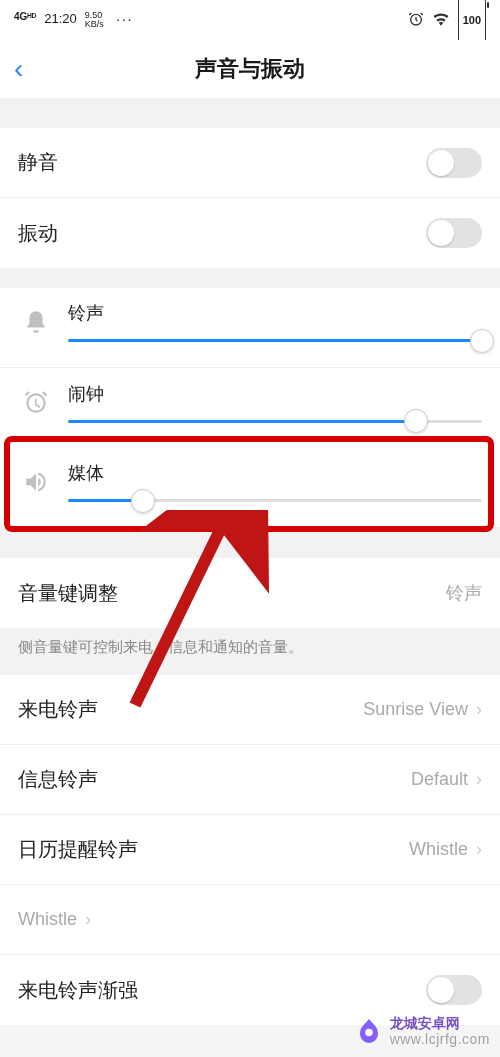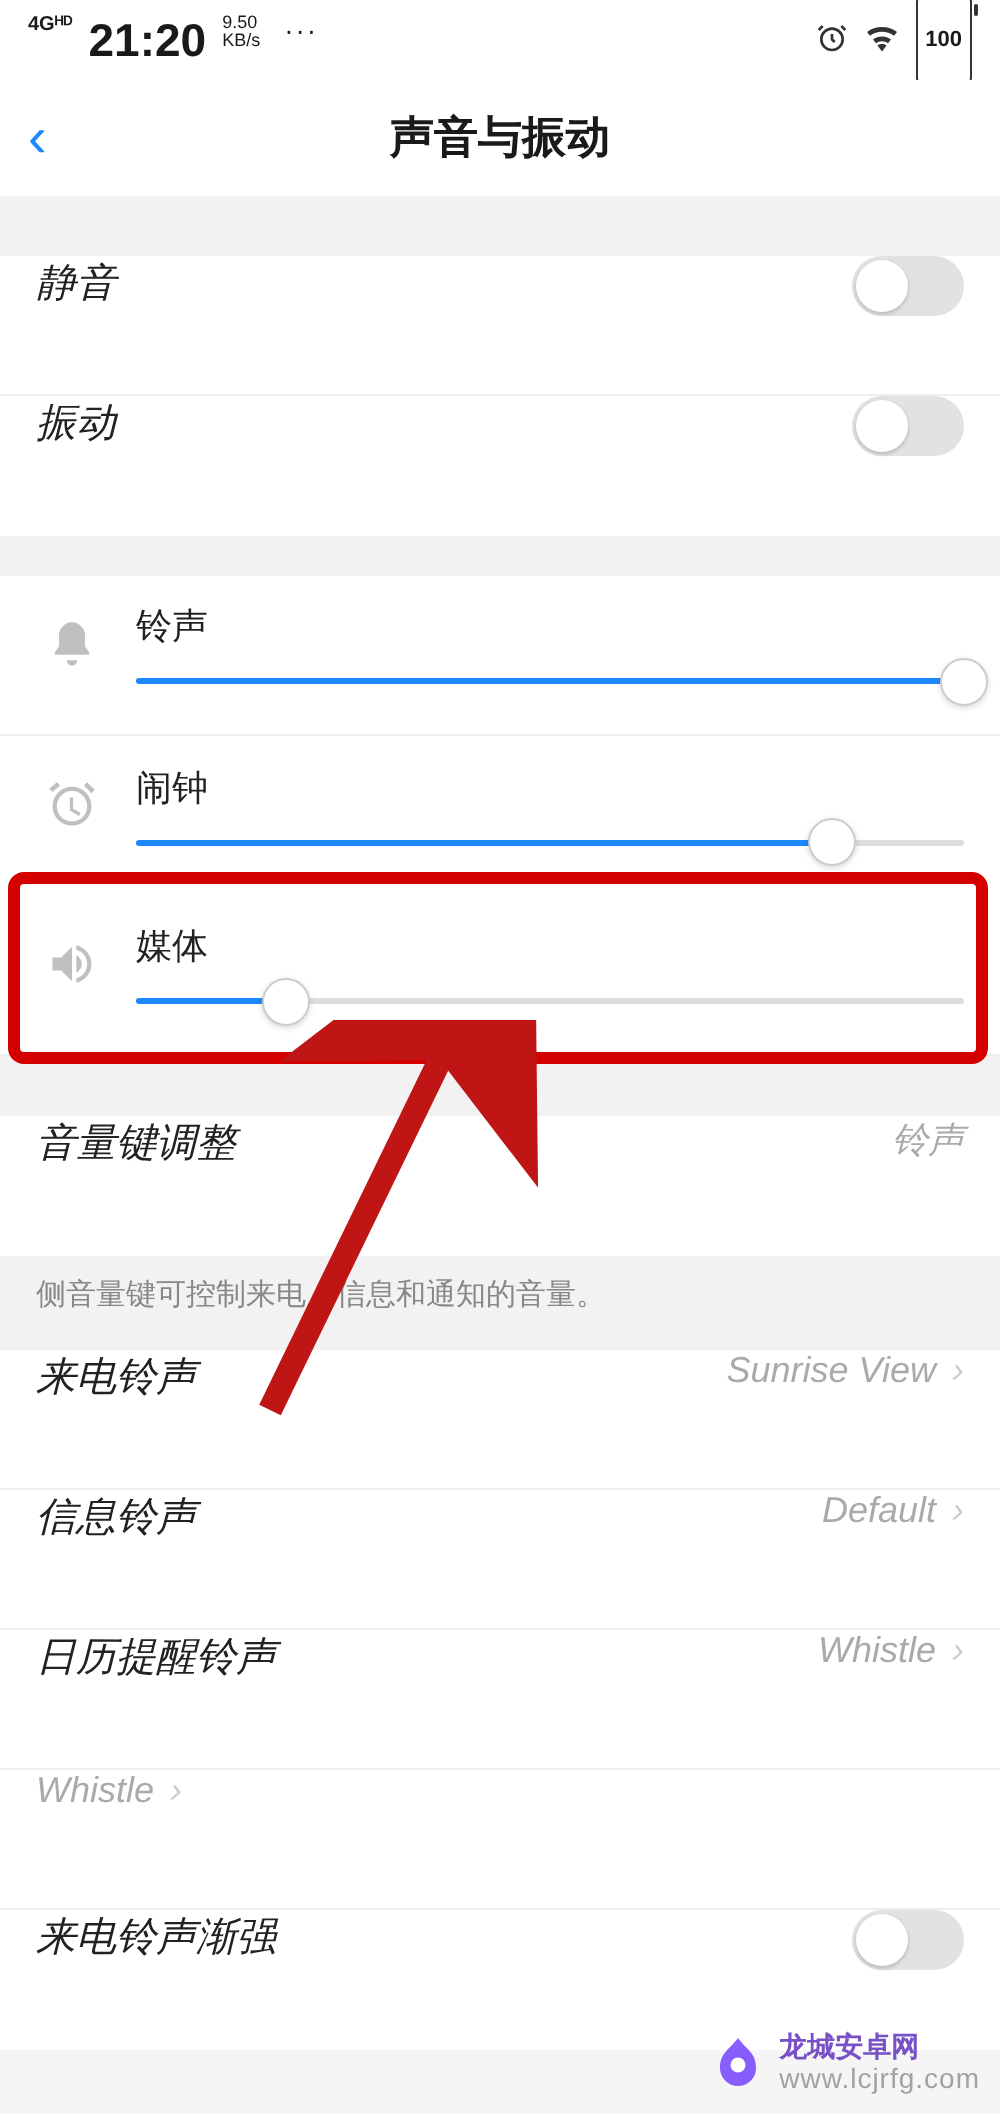--- a/index.html
+++ b/index.html
@@ -1,31 +1,31 @@
 <!DOCTYPE html>
 <html><head>
 <meta charset="utf-8">
 <style>
   * { margin: 0; padding: 0; box-sizing: border-box; }
   html, body { width: 500px; height: 1057px; font-family: -apple-system, "Helvetica Neue", Arial, sans-serif; background: #f5f5f5; color: #1a1a1a; overflow: hidden; position: relative; }
   .status-bar { height: 40px; background: #fff; display: flex; align-items: center; justify-content: space-between; padding: 0 14px; font-size: 13px; font-weight: 500; }
   .status-left { display: flex; align-items: flex-start; gap: 8px; }
-  .status-left .time { font-size: 23px; font-weight: 700; }
+  .status-left .time { font-size: 13px; font-weight: 400; }
   .status-left .net { font-size: 10px; font-weight: 700; }
   .status-left .speed { font-size: 9px; line-height: 1; }
   .status-left .dots { font-size: 14px; letter-spacing: 1px; margin-left: 4px; }
   .status-right { display: flex; align-items: center; gap: 8px; font-size: 14px; }
   .batt { border: 1.5px solid #333; border-radius: 4px; padding: 16px 4px; font-size: 11px; font-weight: 600; position: relative; }
   .batt::after { content: ""; position: absolute; right: -4px; top: 4px; width: 2px; height: 6px; background: #333; border-radius: 1px; }
   .titlebar { height: 58px; background: #fff; display: flex; align-items: center; justify-content: center; position: relative; }
   .titlebar .back { position: absolute; left: 14px; top: 50%; transform: translateY(-50%); color: #1e88ff; font-size: 28px; font-weight: 300; }
   .titlebar .title { font-size: 22px; font-weight: 700; }
   .gap { height: 30px; background: #f2f2f2; }
   .gap-sm { height: 20px; background: #f2f2f2; }
-  .row { background: #fff; padding: 0 18px; min-height: 70px; display: flex; align-items: flex-start; justify-content: space-between; border-bottom: 1px solid #eee; font-style: italic; }
+  .row { background: #fff; padding: 0 18px; min-height: 70px; display: flex; align-items: center; justify-content: space-between; border-bottom: 1px solid #eee; }
   .row:last-child { border-bottom: none; }
   .row .label { font-size: 20px; color: #222; }
   .row .val { font-size: 18px; color: #aaa; }
   .chev { color: #ccc; font-size: 18px; margin-left: 8px; }
   .toggle { width: 56px; height: 30px; background: #e2e2e2; border-radius: 15px; position: relative; }
   .toggle::after { content: ""; position: absolute; width: 26px; height: 26px; background: #fff; border-radius: 50%; top: 2px; left: 2px; box-shadow: 0 1px 2px rgba(0,0,0,0.2); }
   .slider-row { background: #fff; display: flex; align-items: center; padding: 12px 18px 24px 18px; border-bottom: 1px solid #eee; min-height: 80px; }
   .slider-row .icon { width: 36px; color: #bbb; flex-shrink: 0; display:flex; align-items:center; justify-content:center; }
   .slider-row .icon svg { width: 26px; height: 26px; fill: #c0c0c0; }
   .slider-body { flex: 1; margin-left: 14px; }

